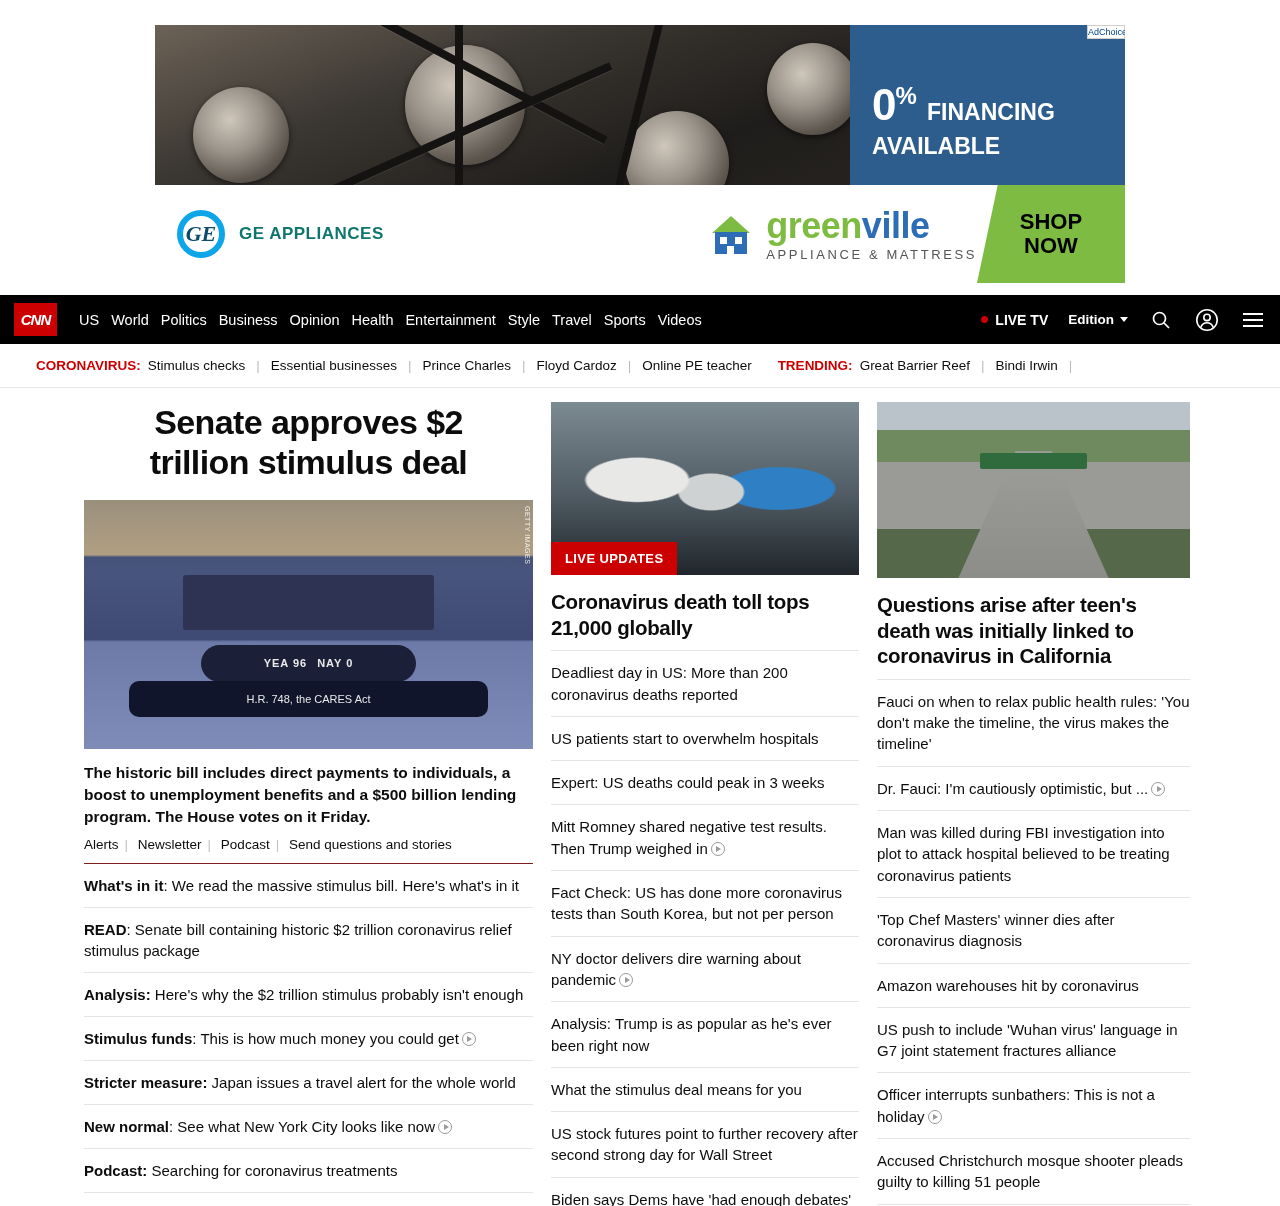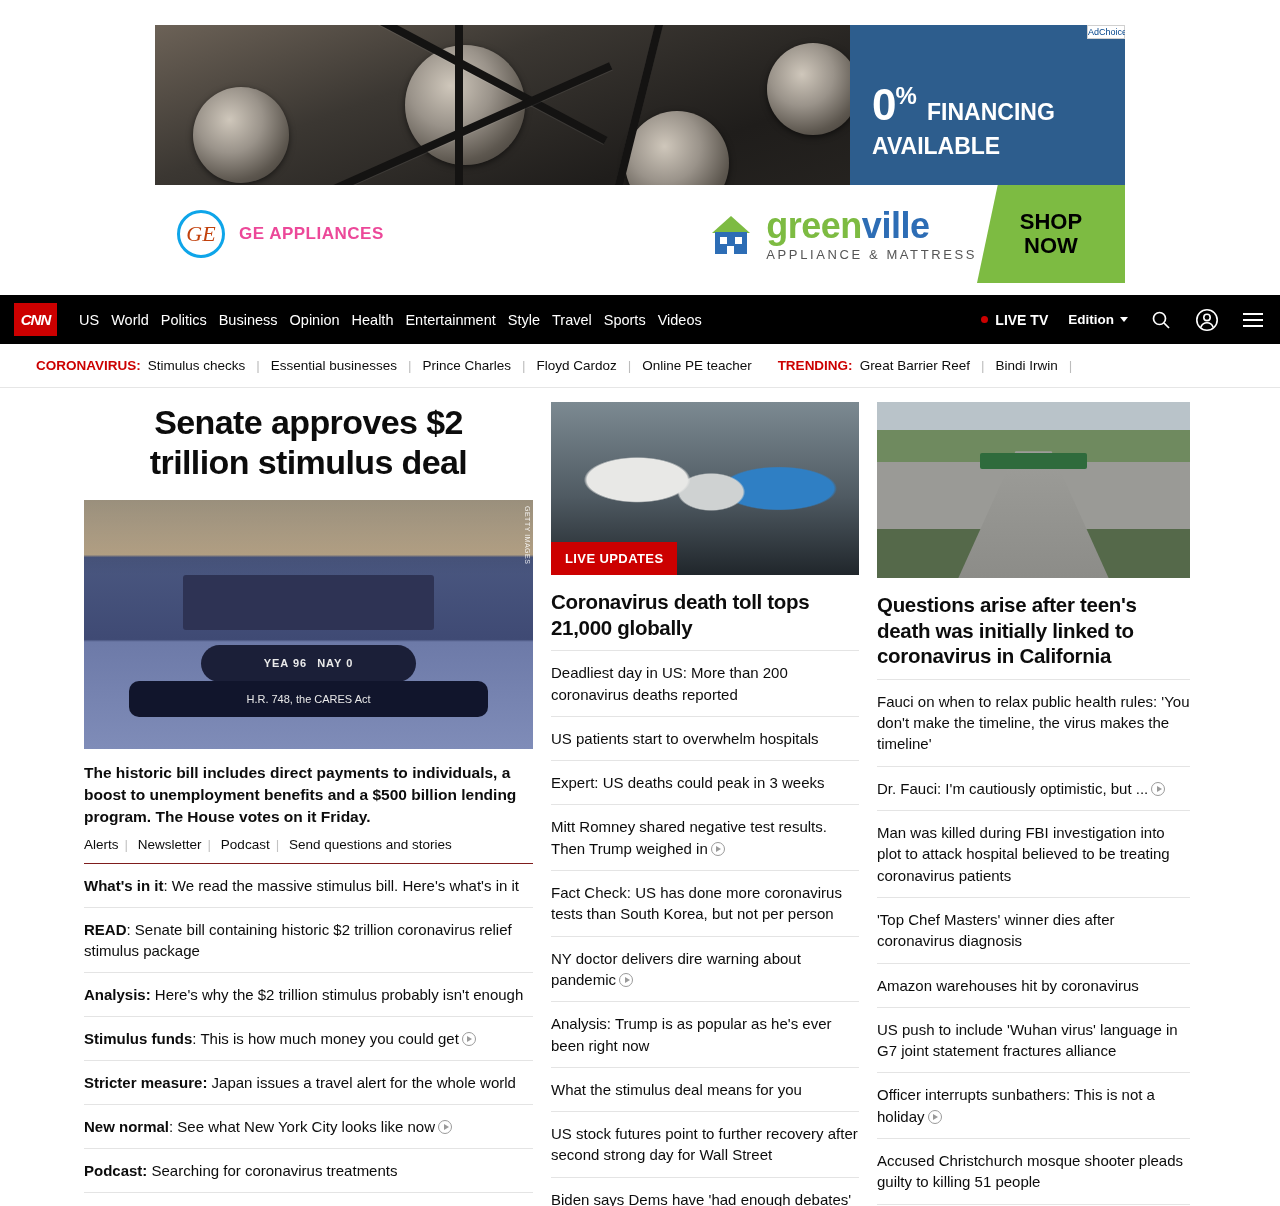--- a/index.html
+++ b/index.html
@@ -68,26 +68,26 @@
   .ad-bottom {
     position: absolute; left: 0; right: 0; bottom: 0; height: 98px;
     background: #ffffff;
     display: flex; align-items: center;
   }
   .ge-logo {
     width: 235px; display: flex; align-items: center; gap: 14px; padding-left: 22px;
   }
   .ge-mark {
     width: 48px; height: 48px; border-radius: 50%;
-    border: 3px solid #0ea5e9; color: #c2410c;
+    border: 6px solid #0ea5e9; color: #0c4a6e;
     font-family: "Liberation Serif", serif;
-    font-style: italic; font-weight: normal; font-size: 22px;
+    font-style: italic; font-weight: bold; font-size: 22px;
     display: flex; align-items: center; justify-content: center;
   }
-  .ge-text { font-size: 17px; font-weight: bold; letter-spacing: .5px; color: #ec4899; }
+  .ge-text { font-size: 17px; font-weight: bold; letter-spacing: .5px; color: #0f766e; }
   .gv-wrap { flex: 1; display: flex; align-items: center; justify-content: flex-end; gap: 12px; }
   .gv-icon {
     width: 46px; height: 44px; position: relative;
   }
   .gv-icon .house {
     position: absolute; left: 4px; top: 4px; width: 0; height: 0;
     border-left: 19px solid transparent; border-right: 19px solid transparent;
     border-bottom: 17px solid #7dbb42;
   }
   .gv-icon .body {

